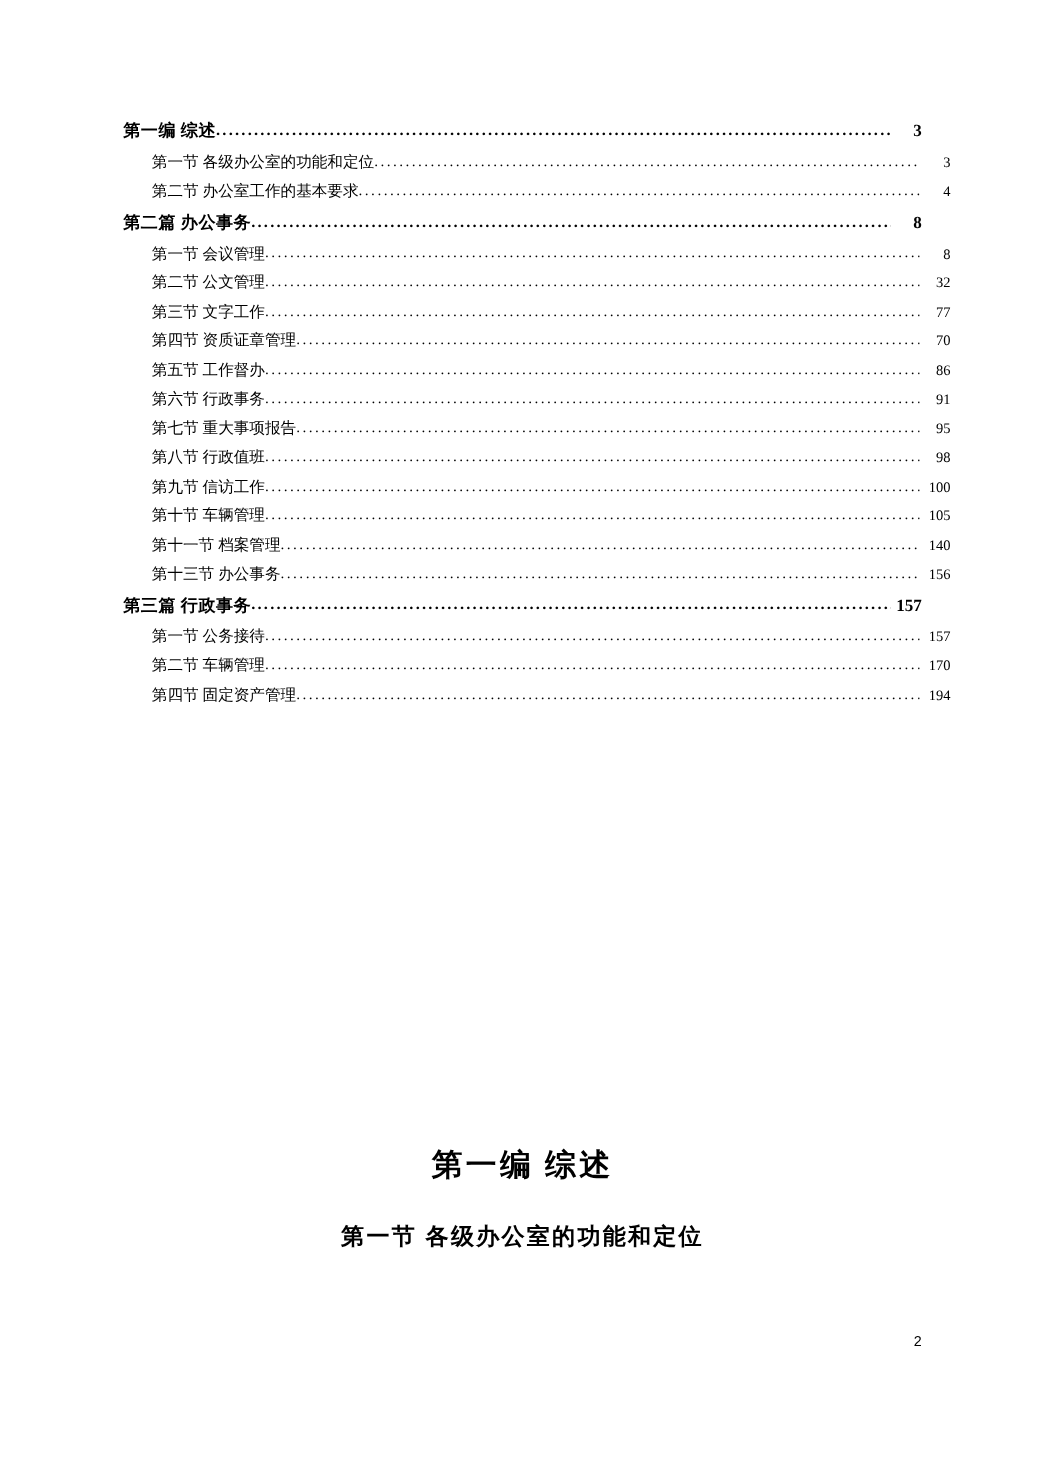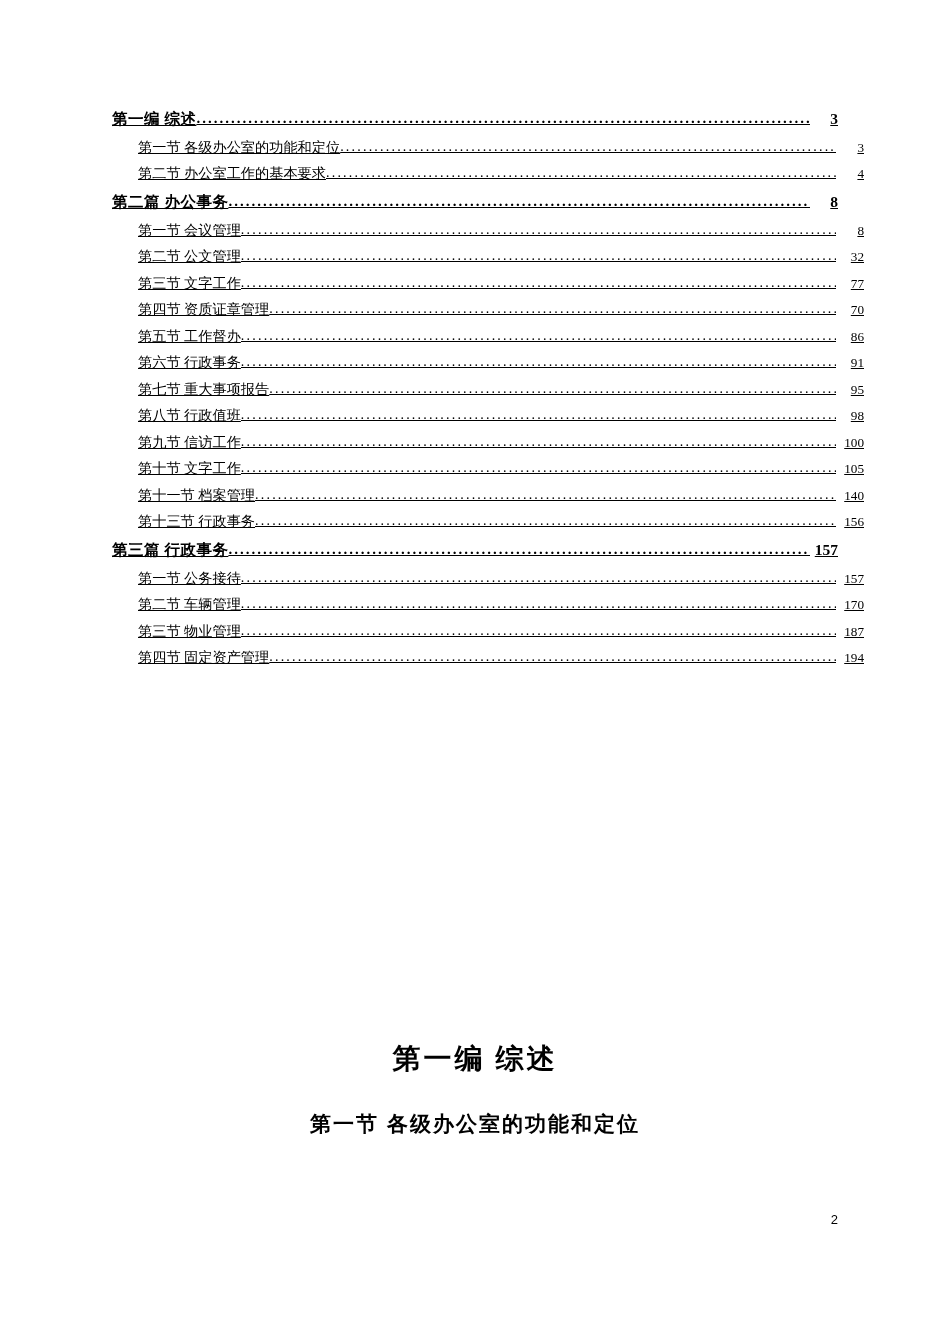--- a/index.html
+++ b/index.html
@@ -14,21 +14,20 @@
     color: #000000;
     position: relative;
     overflow: hidden;
   }
   .page {
     position: relative;
     width: 950px;
     height: 1344px;
     box-sizing: border-box;
     padding: 100px 96px 0 112px;
-    text-decoration: underline;
   }
   .toc {
     width: 726px;
     margin: 0;
     padding: 0;
   }
   .toc-row {
     display: flex;
     align-items: baseline;
     white-space: nowrap;
@@ -178,53 +177,48 @@
         <span class="lbl">第八节  行政值班</span>
         <span class="dots"></span>
         <span class="pg">98</span>
       </div>
       <div class="toc-row lvl2">
         <span class="lbl">第九节  信访工作</span>
         <span class="dots"></span>
         <span class="pg">100</span>
       </div>
       <div class="toc-row lvl2">
-        <span class="lbl">第十节   文字工作</span>
+        <span class="lbl">第十节   车辆管理</span>
         <span class="dots"></span>
         <span class="pg">105</span>
       </div>
       <div class="toc-row lvl2">
         <span class="lbl">第十一节   档案管理</span>
         <span class="dots"></span>
         <span class="pg">140</span>
       </div>
       <div class="toc-row lvl2">
-        <span class="lbl">第十三节   行政事务</span>
+        <span class="lbl">第十三节   办公事务</span>
         <span class="dots"></span>
         <span class="pg">156</span>
       </div>
       <div class="toc-row lvl1">
         <span class="lbl">第三篇  行政事务</span>
         <span class="dots"></span>
         <span class="pg">157</span>
       </div>
       <div class="toc-row lvl2">
         <span class="lbl">第一节  公务接待</span>
         <span class="dots"></span>
         <span class="pg">157</span>
       </div>
       <div class="toc-row lvl2">
         <span class="lbl">第二节  车辆管理</span>
         <span class="dots"></span>
         <span class="pg">170</span>
-      </div>
-      <div class="toc-row lvl2">
-        <span class="lbl">第三节  物业管理</span>
-        <span class="dots"></span>
-        <span class="pg">187</span>
       </div>
       <div class="toc-row lvl2">
         <span class="lbl">第四节  固定资产管理</span>
         <span class="dots"></span>
         <span class="pg">194</span>
       </div>
     </div>
 
   <div class="body-title">第一编 综述</div>
   <div class="body-subtitle">第一节    各级办公室的功能和定位</div>

